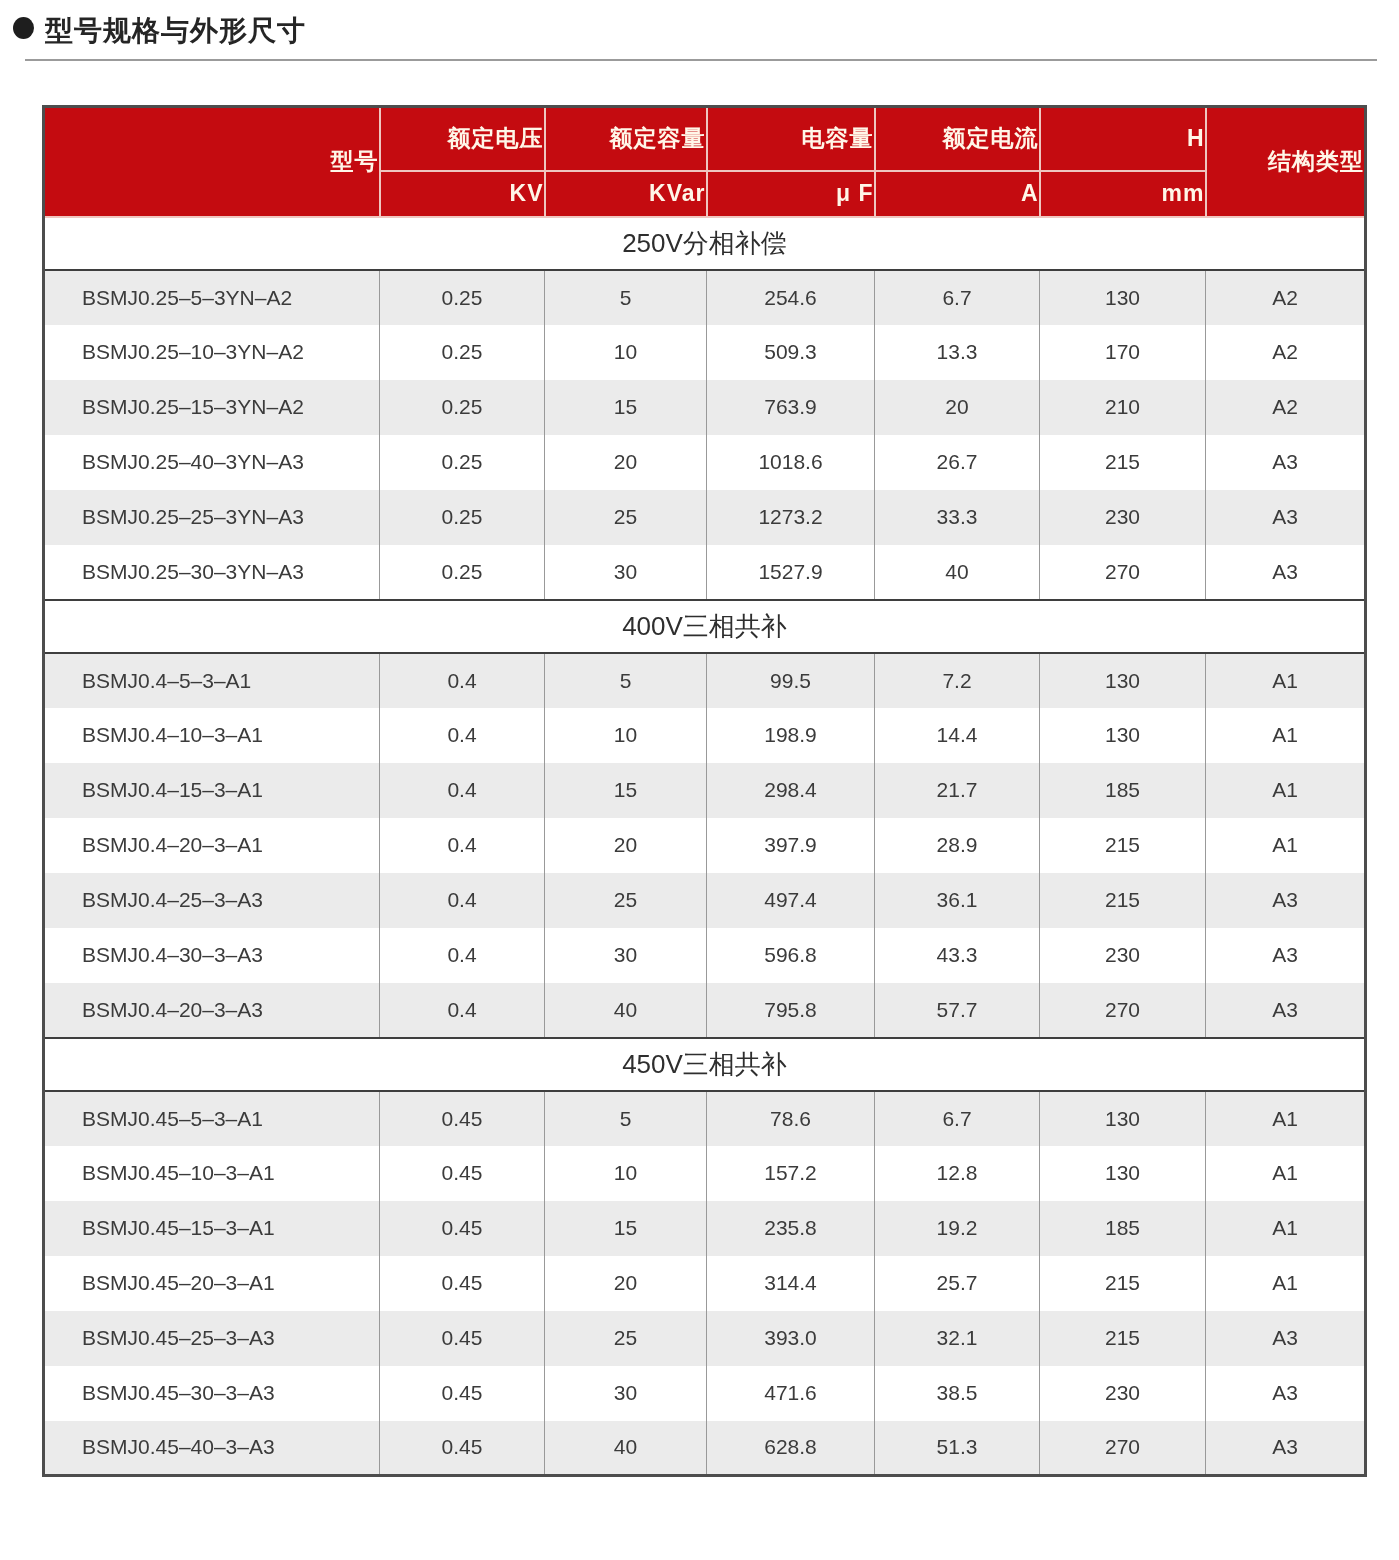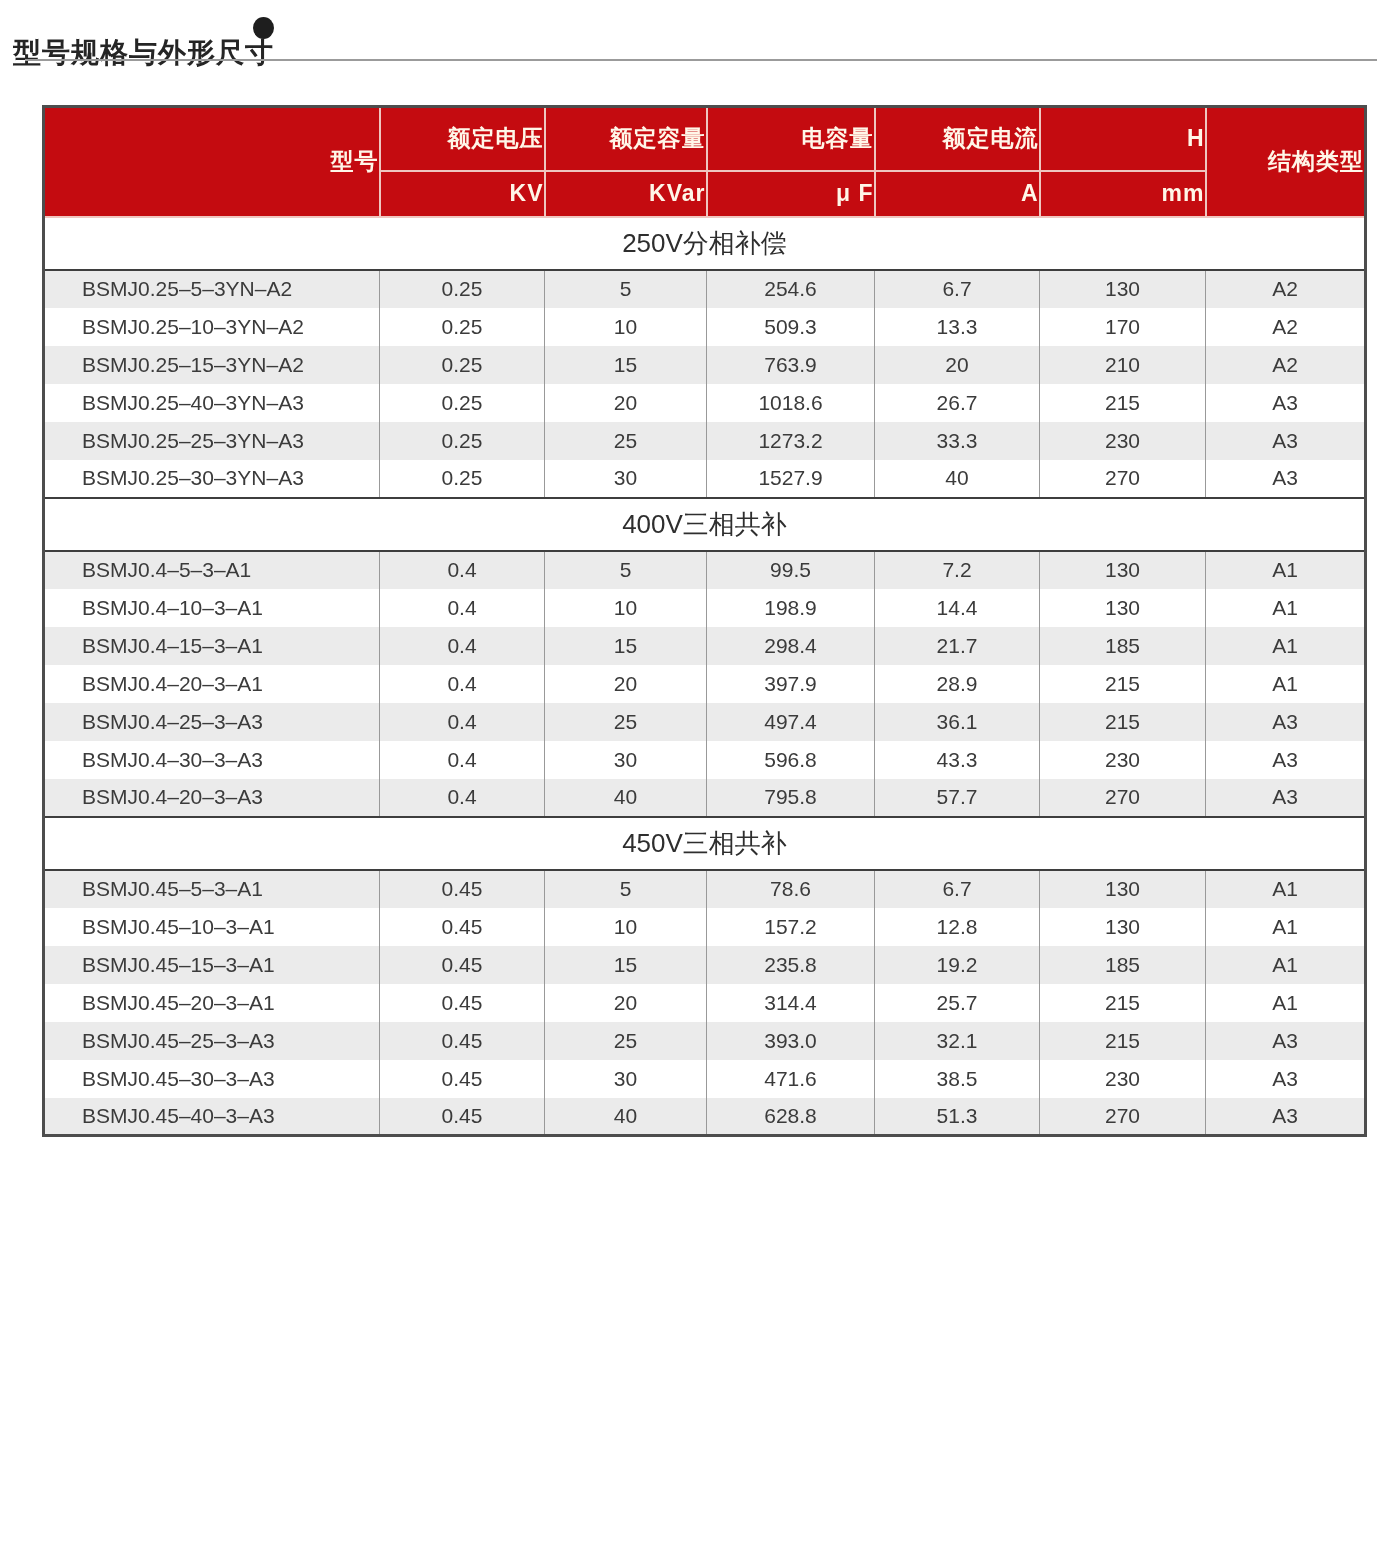--- a/index.html
+++ b/index.html
@@ -10,22 +10,22 @@
     height: 1560px;
     background: #ffffff;
     font-family: "Liberation Sans", "DejaVu Sans", sans-serif;
     overflow: hidden;
   }
   .doc-title {
     position: absolute;
     left: 13px;
     top: 17px;
     display: flex;
-    align-items: flex-end;
-    flex-direction: column;
+    align-items: flex-start;
+    gap: 11px;
   }
   .bullet {
     width: 21px;
     height: 22px;
     border-radius: 50%;
     background: #1e1e1e;
     flex: 0 0 auto;
   }
   .title-text {
     font-size: 28px;
@@ -64,21 +64,21 @@
   thead tr.header-row-top { height: 64px; }
   thead tr.header-row-units { height: 46px; }
   tbody td {
     font-size: 21px;
     color: #3b3b3b;
     text-align: center;
     vertical-align: middle;
     border-left: 1px solid #999999;
     border-right: 1px solid #999999;
   }
-  tbody tr.data-row { height: 38px; background: #ffffff; }
+  tbody tr.data-row { height: 55px; background: #ffffff; }
   tbody tr.data-row.alt { background: #ebebeb; }
   tbody td.model {
     text-align: left;
     padding-left: 37px;
   }
   tbody tr.section-row { height: 53px; background: #ffffff; }
   tbody tr.section-row td {
     border-top: 2px solid #3e3e3e;
     border-bottom: 2px solid #3e3e3e;
     border-left: none;

